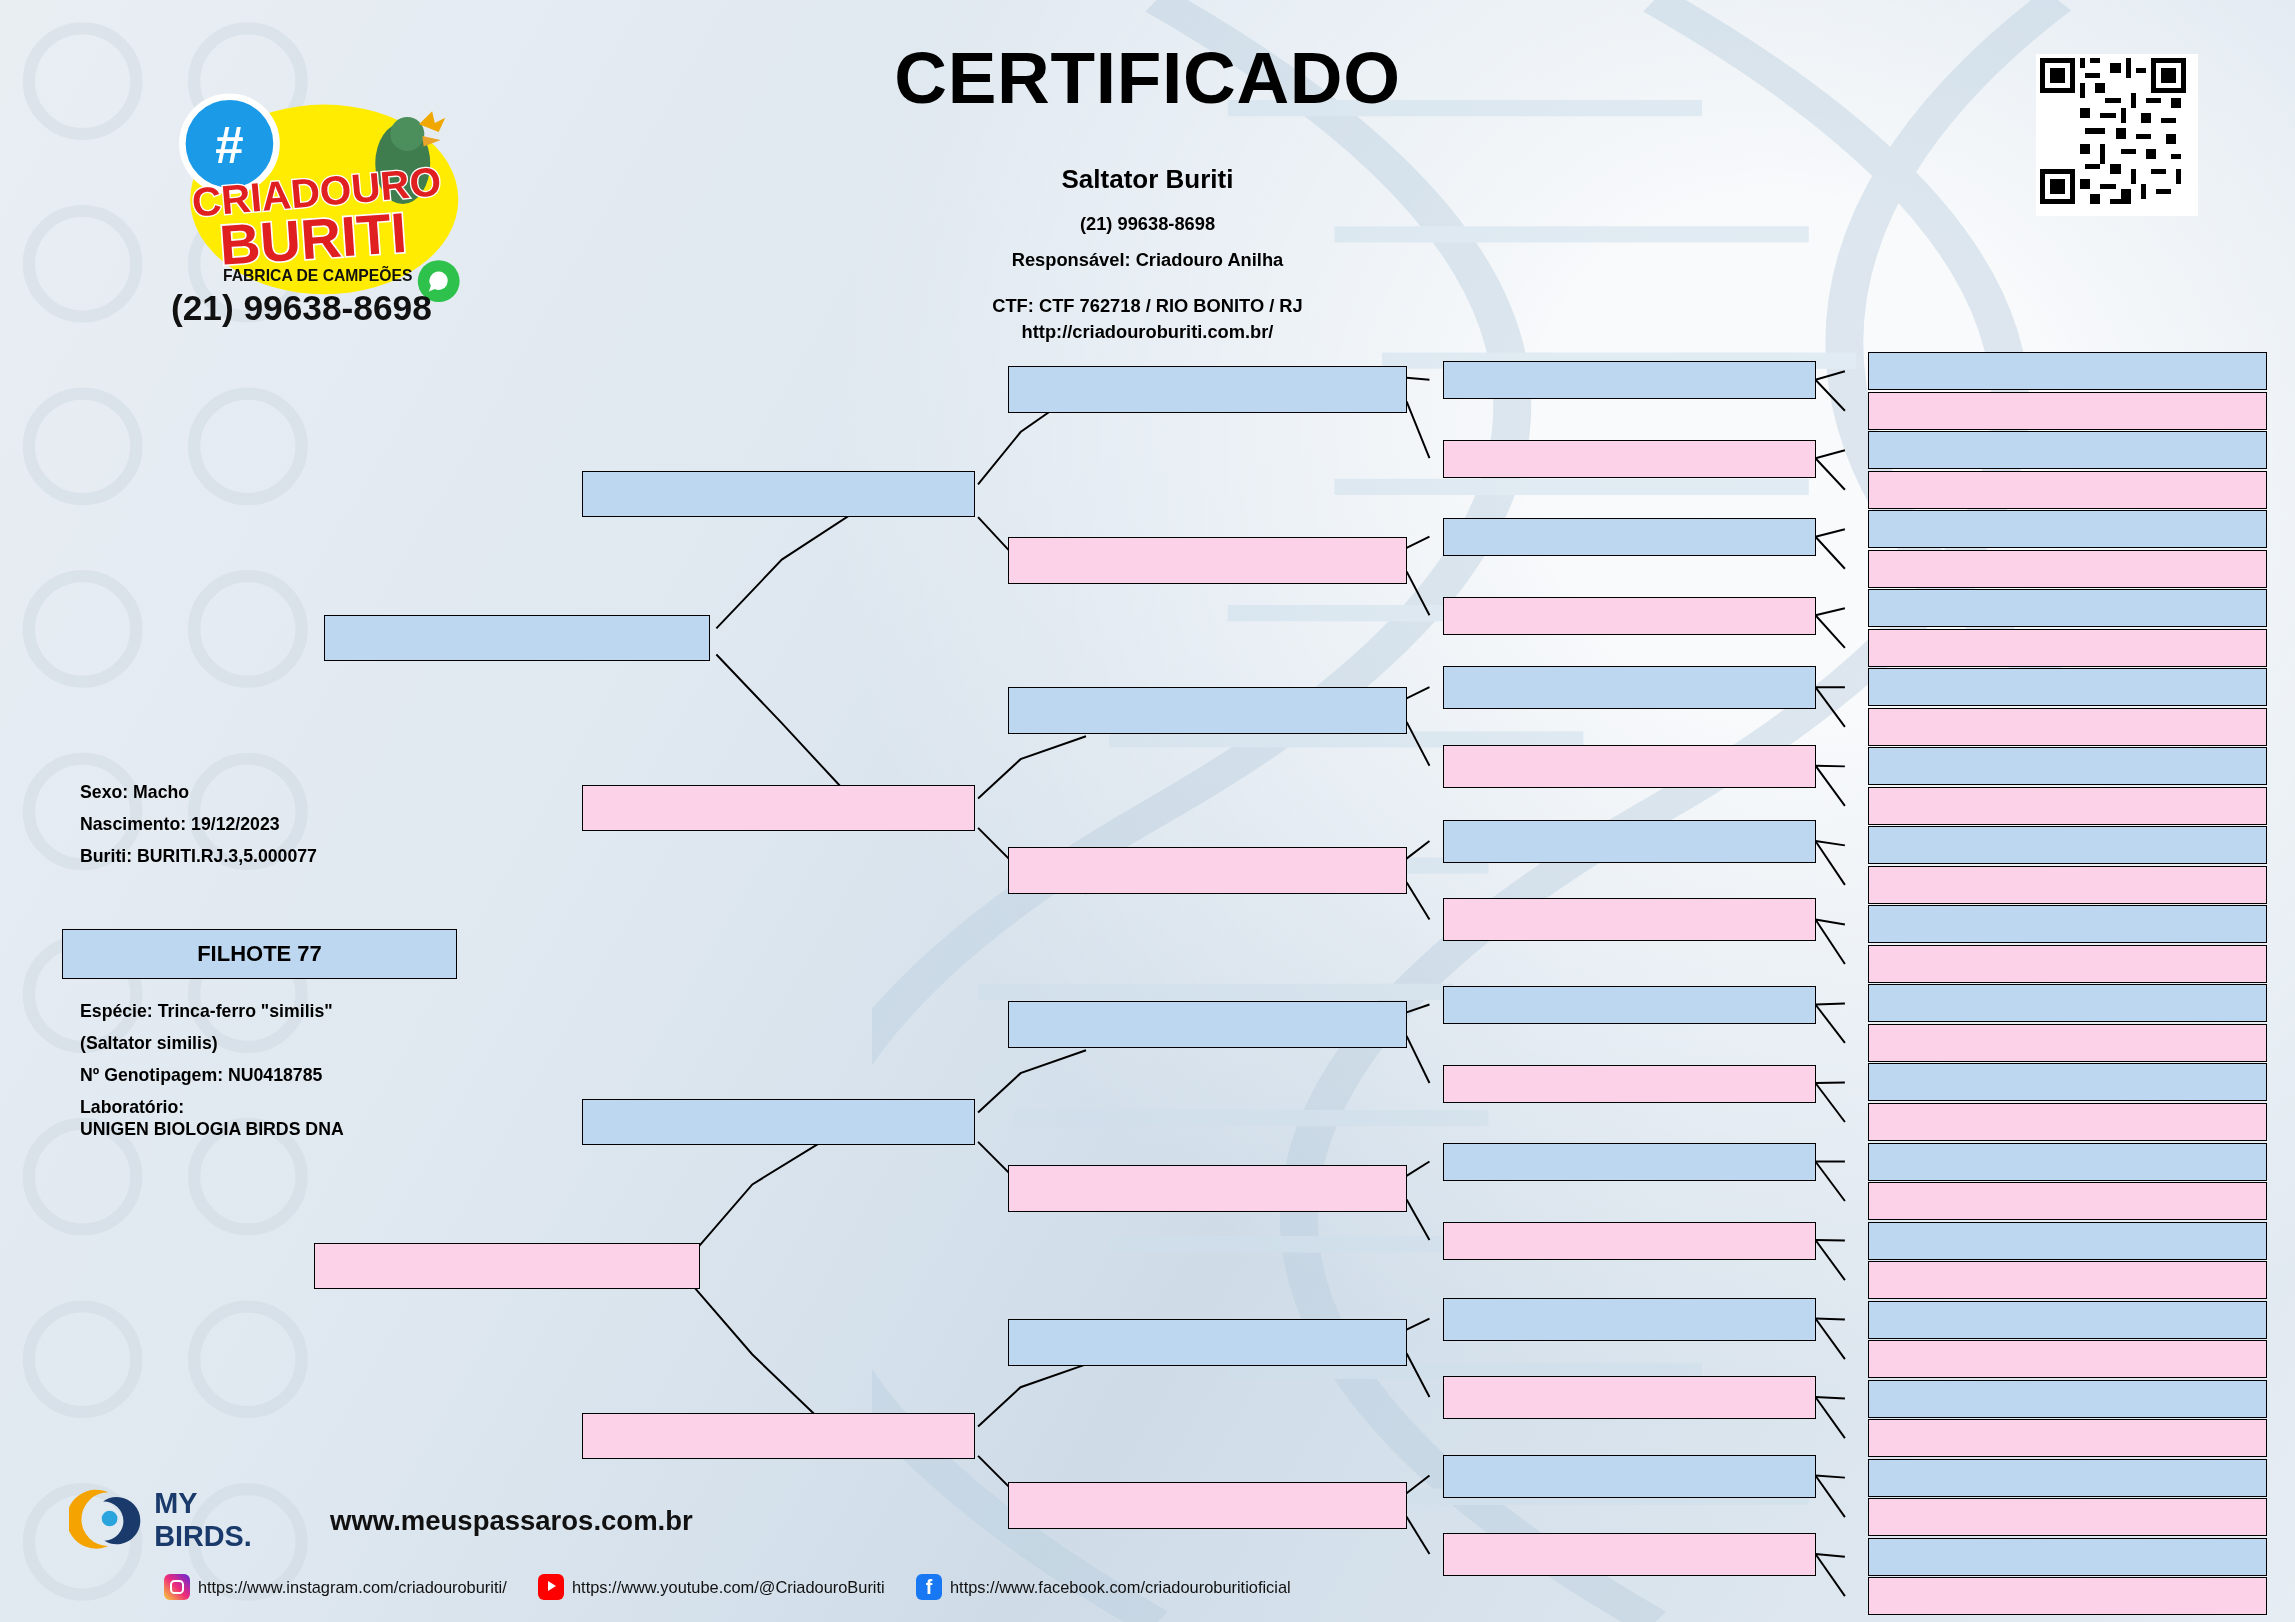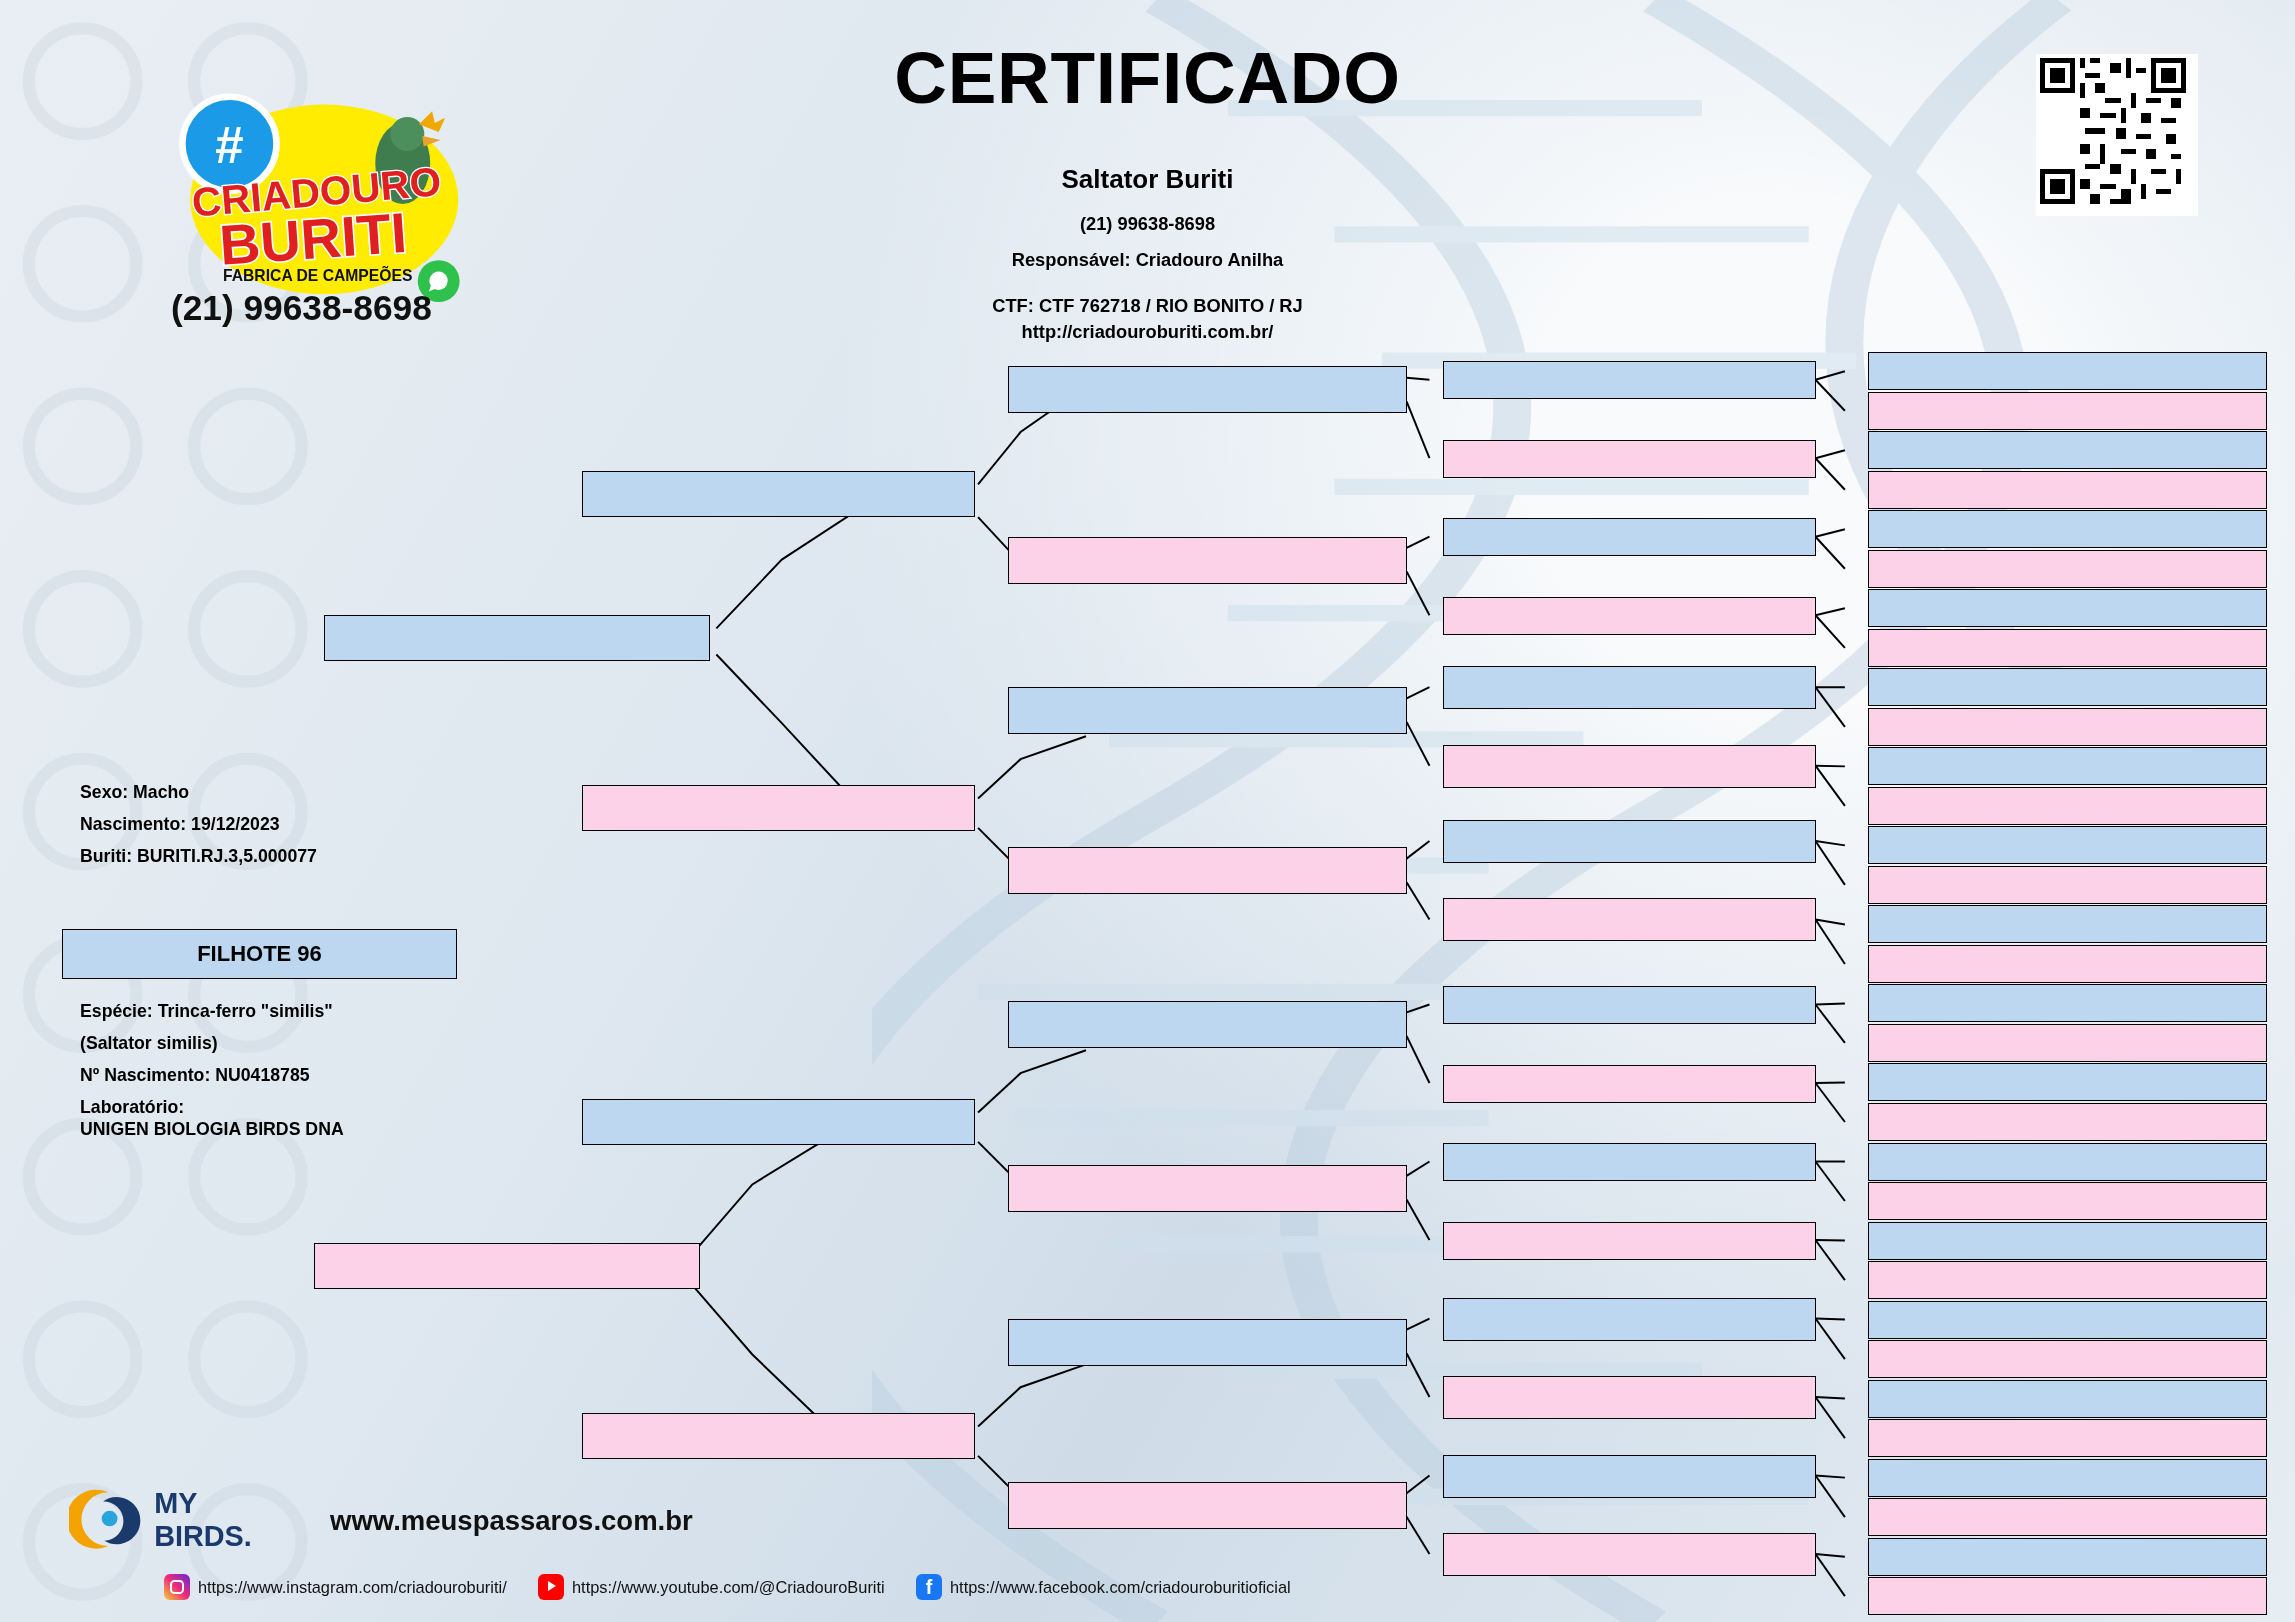--- a/index.html
+++ b/index.html
@@ -188,25 +188,25 @@
         <rect x="14" y="28" width="4" height="1"></rect>
     </g>
   </svg>
 </div>
 
 <div class="info">
   <div>Sexo: Macho</div>
   <div>Nascimento: 19/12/2023</div>
   <div>Buriti: BURITI.RJ.3,5.000077</div>
 </div>
-<div class="filhote">FILHOTE 96</div>
+<div class="filhote">FILHOTE 77</div>
 <div class="info2">
   <div>Espécie: Trinca-ferro "similis"</div>
   <div>(Saltator similis)</div>
-  <div>Nº Nascimento: NU0418785</div>
+  <div>Nº Genotipagem: NU0418785</div>
   <div style="margin-bottom:1.3px">Laboratório:</div>
   <div>UNIGEN BIOLOGIA BIRDS DNA</div>
 </div>
 
 <svg class="lines" viewBox="0 0 3508 2480" width="2295" height="1623">
   <g stroke="#000" stroke-width="3" fill="none">
 
     <path d="M1095 960 L1195 855 L1325 770"></path>
     <path d="M1095 1000 L1195 1105 L1325 1245"></path>
 

